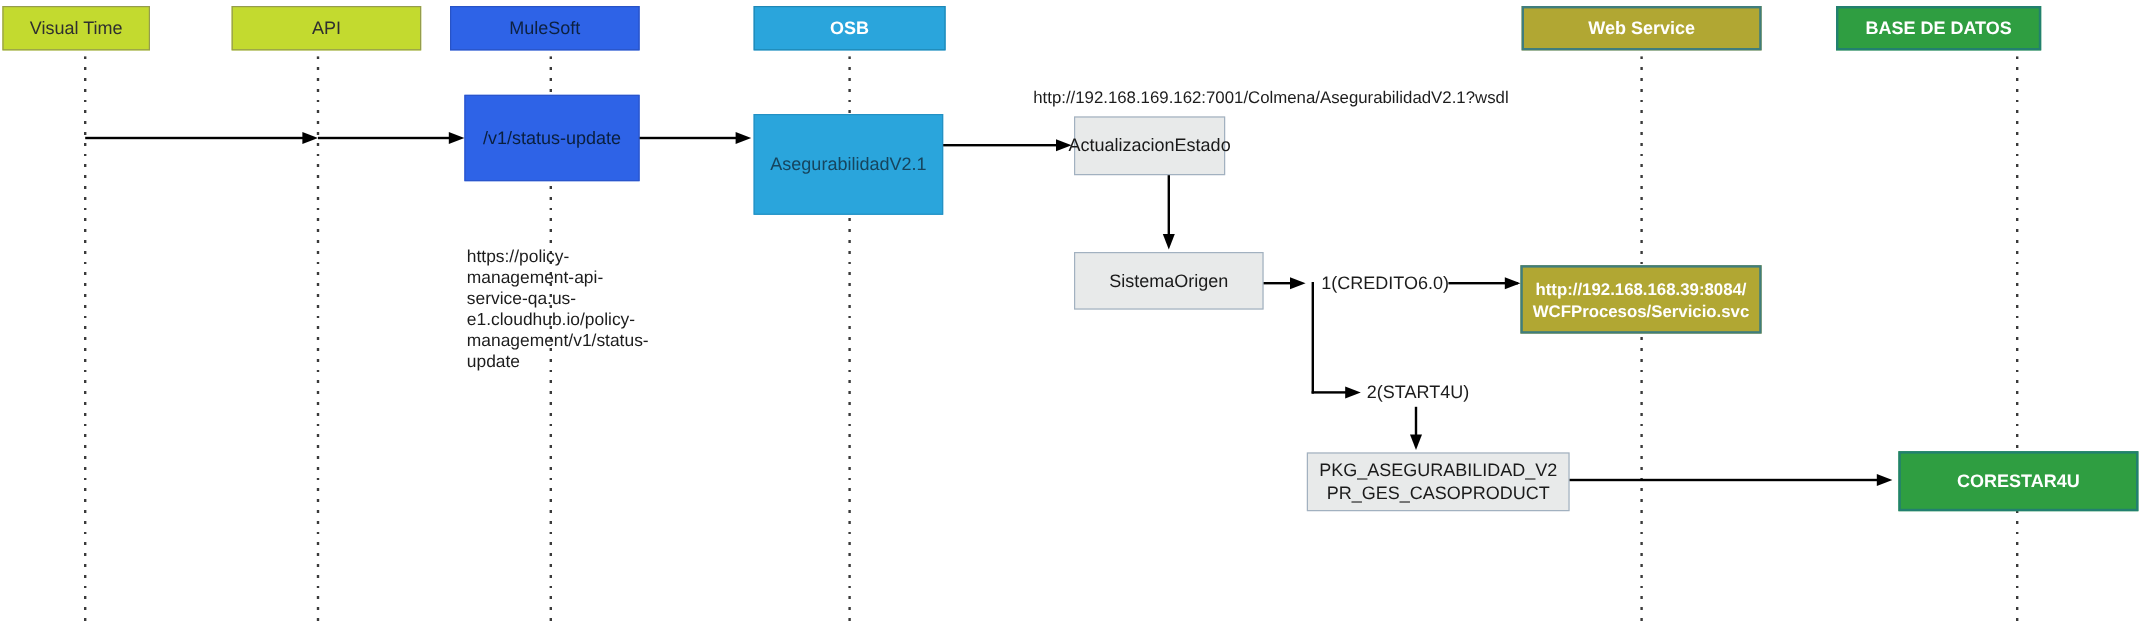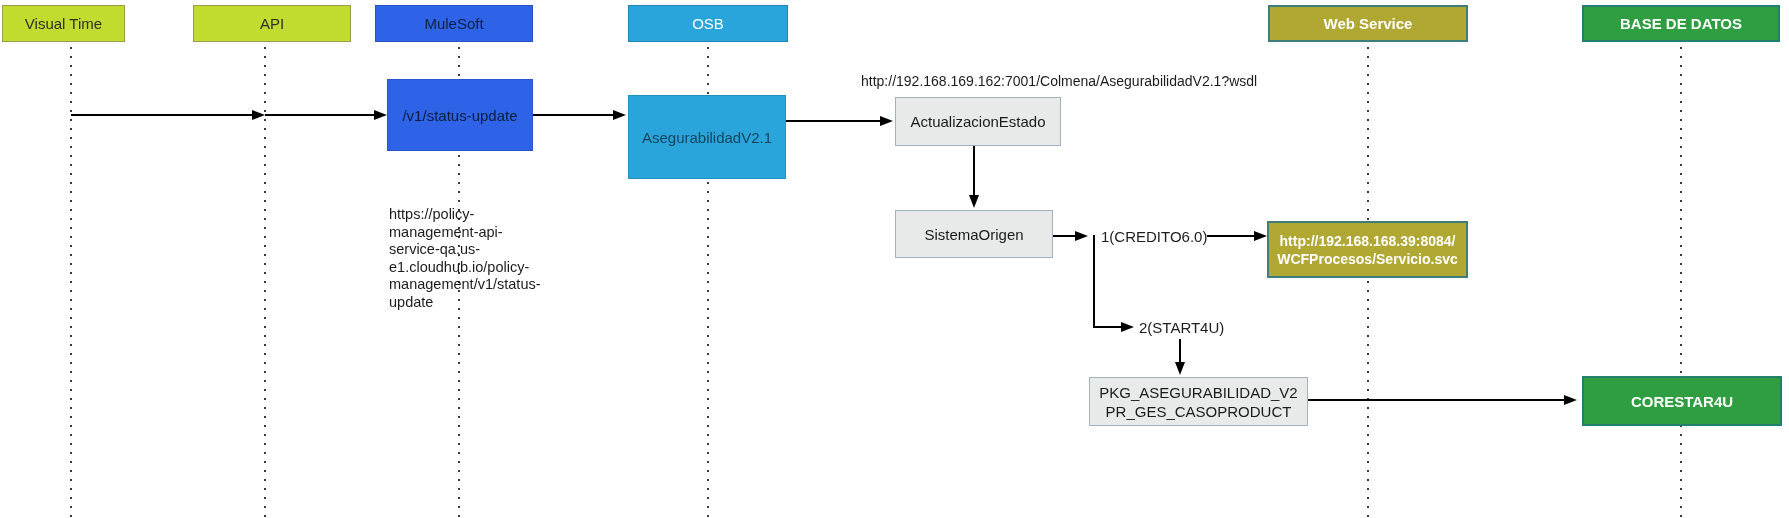--- a/index.html
+++ b/index.html
@@ -11,21 +11,21 @@
     overflow:hidden;
   }
   
   .lane-header{
     position:absolute;top:5px;height:37px;
     display:flex;align-items:center;justify-content:center;
     font-size:15px;box-sizing:border-box;
   }
   .lane--vt,.lane--api{background:#c3da2f;border:1px solid #949c4e;color:#2f2f2f;}
   .lane--mule{background:#2e63e7;border:1px solid #2853c6;color:#0d2140;text-align:right;}
-  .lane--osb{background:#2aa5dc;border:1px solid #1f87b5;color:#ffffff;font-weight:normal;}
+  .lane--osb{background:#2aa5dc;border:1px solid #1f87b5;color:#ffffff;font-weight:bold;}
   .lane--ws{background:#b1a733;border:2px solid #3f7d7d;color:#ffffff;font-weight:bold;}
   .lane--bd{background:#2f9e41;border:2px solid #22806f;color:#ffffff;font-weight:bold;}
   
   .lifeline{
     position:absolute;top:47px;bottom:0;width:2px;
     background:repeating-linear-gradient(to bottom,#3a3a3a 0 2.4px,transparent 2.4px 9px);
   }
   
   .node{
     position:absolute;box-sizing:border-box;
@@ -66,34 +66,34 @@
     </div>
   <div class="lane-header lane--mule" style="left:375px;width:158px;">
       <span>MuleSoft</span>
     </div>
   <div class="lane-header lane--osb" style="left:628px;width:160px;">
       <span>OSB</span>
     </div>
   <div class="lane-header lane--ws" style="left:1268px;width:200px;">
       <span>Web Service</span>
     </div>
-  <div class="lane-header lane--bd" style="left:1582px;width:198px;">
+  <div class="lane-header lane--bd" style="left:1530px;width:171px;">
       <span>BASE DE DATOS</span>
     </div>
 
   <div class="lifeline" style="left:70px;"></div>
   <div class="lifeline" style="left:264px;"></div>
   <div class="lifeline" style="left:458px;"></div>
   <div class="lifeline" style="left:707px;"></div>
   <div class="lifeline" style="left:1367px;"></div>
   <div class="lifeline" style="left:1680px;"></div>
 
   <div class="node node--blue" style="left:387px;top:79px;width:146px;height:72px;">/v1/status-update</div>
   <div class="node node--cyan" style="left:628px;top:79px;width:158px;height:84px;margin-top:16px;">AsegurabilidadV2.1</div>
-  <div class="node node--gray" style="left:895px;top:97px;width:166px;height:49px;">ActualizacionEstado</div>
+  <div class="node node--gray" style="left:895px;top:97px;width:126px;height:49px;">ActualizacionEstado</div>
   <div class="node node--gray" style="left:895px;top:210px;width:158px;height:48px;">SistemaOrigen</div>
   <div class="node node--olive" style="left:1267px;top:221px;width:201px;height:57px;">http://192.168.168.39:8084/
 WCFProcesos/Servicio.svc</div>
   <div class="node node--gray" style="left:1089px;top:377px;width:219px;height:49px;">PKG_ASEGURABILIDAD_V2
 PR_GES_CASOPRODUCT</div>
   <div class="node node--green" style="left:1582px;top:376px;width:200px;height:50px;">CORESTAR4U</div>
 
   <div class="note note--url" style="left:837px;top:73px;">http://192.168.169.162:7001/Colmena/AsegurabilidadV2.1?wsdl</div>
   <div class="note note--wrap" style="left:389px;top:206px;">https://policy-
 management-api-

